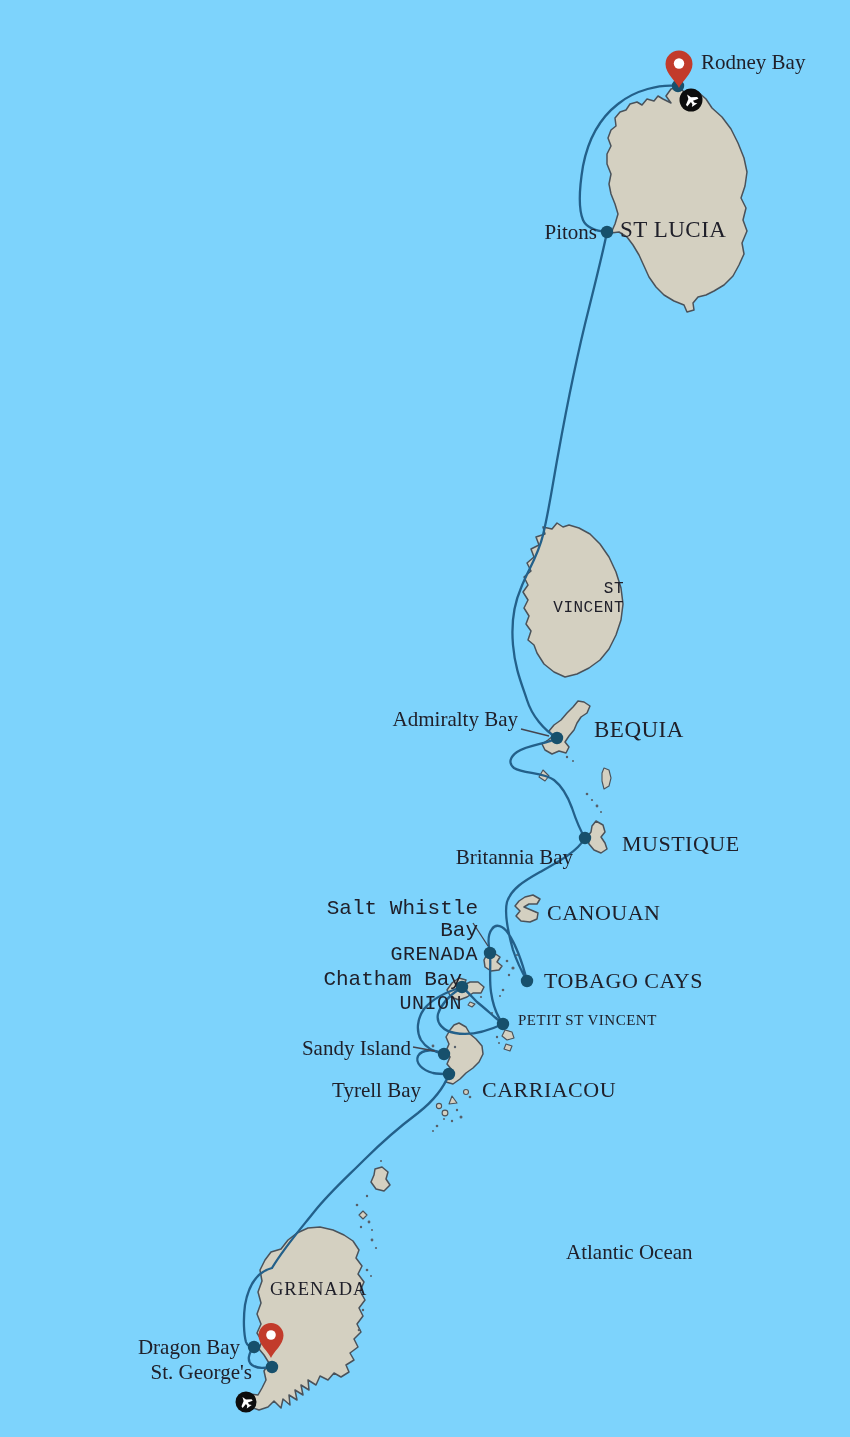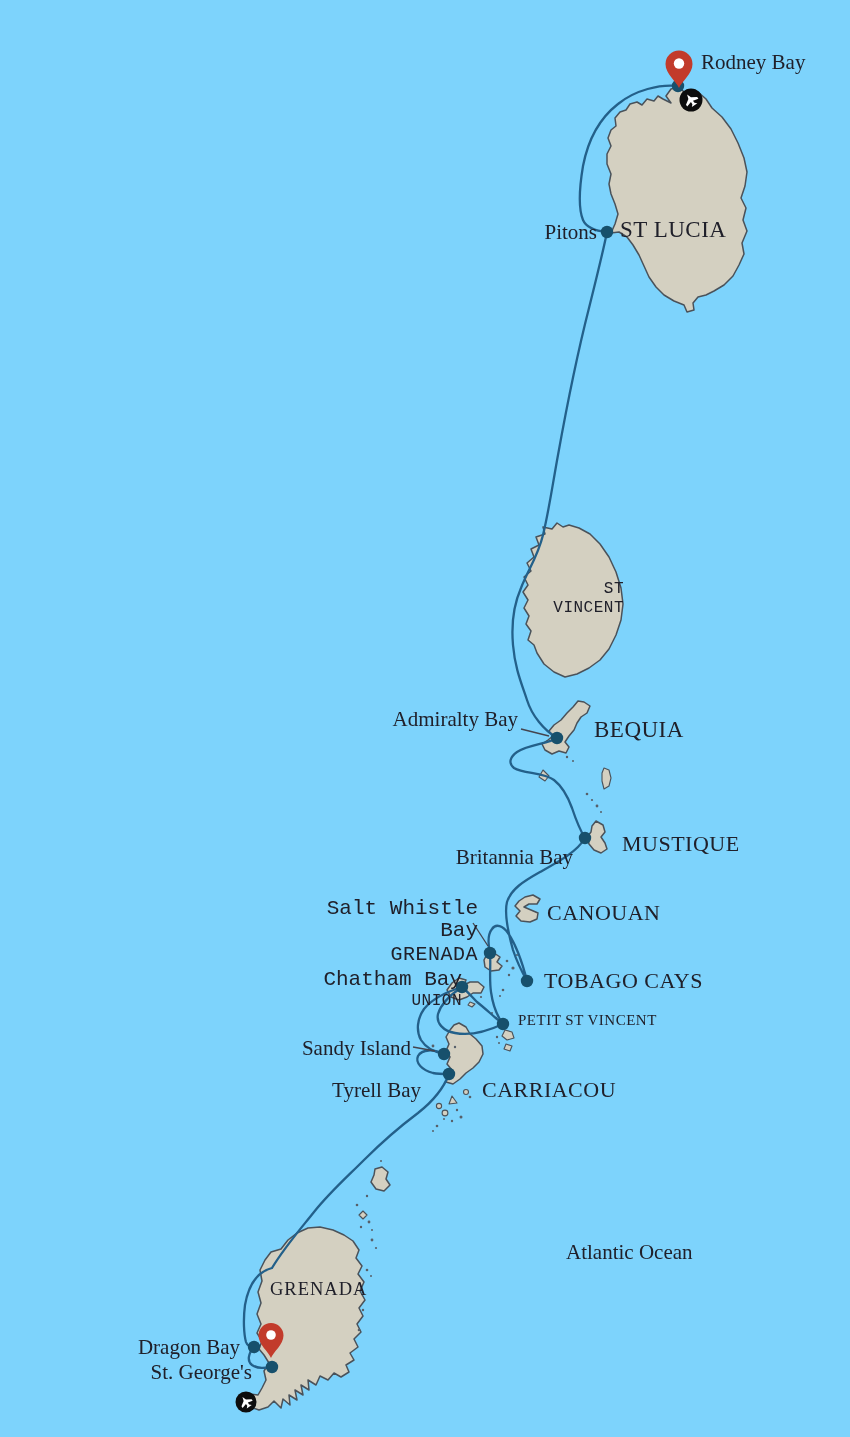--- a/index.html
+++ b/index.html
@@ -175,21 +175,21 @@
   <div class="lbl island-lbl" style="left:622px;top:832px;">MUSTIQUE</div>
   <div class="lbl island-lbl" style="left:547px;top:901px;">CANOUAN</div>
 
   <div class="lbl two-line" style="left:288px;top:898px;width:190px;">
     <div class="port-lbl">Salt Whistle Bay</div>
     <div style="font-size:20px;letter-spacing:.5px;margin-top:2px;">GRENADA</div>
   </div>
 
   <div class="lbl two-line" style="left:272px;top:969px;width:190px;">
     <div class="port-lbl">Chatham Bay</div>
-    <div style="font-size:16px;letter-spacing:.5px;margin-top:2px;">UNION</div>
+    <div style="font-size:20px;letter-spacing:.5px;margin-top:2px;">UNION</div>
   </div>
 
   <div class="lbl island-lbl" style="left:544px;top:969px;">TOBAGO CAYS</div>
   <div class="lbl island-lbl" style="left:518px;top:1013px;font-size:15px;">PETIT ST VINCENT</div>
   <div class="lbl port-lbl ra" style="right:439px;top:1037px;">Sandy Island</div>
   <div class="lbl port-lbl ra" style="right:429px;top:1079px;">Tyrell Bay</div>
   <div class="lbl island-lbl" style="left:482px;top:1078px;">CARRIACOU</div>
   <div class="lbl island-lbl" style="left:270px;top:1280px;font-size:18.5px;letter-spacing:1px;">GRENADA</div>
   <div class="lbl port-lbl ra" style="right:610px;top:1336px;">Dragon Bay</div>
   <div class="lbl port-lbl ra" style="right:598px;top:1361px;">St. George's</div>

